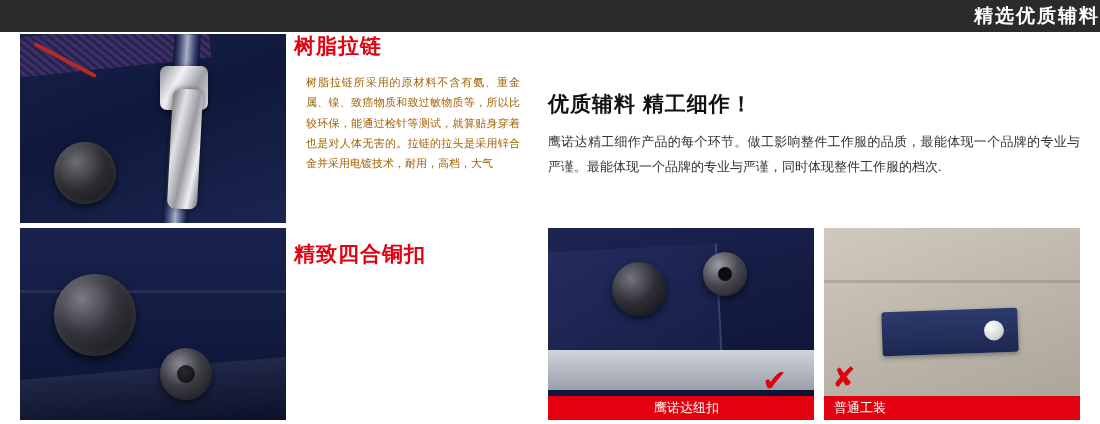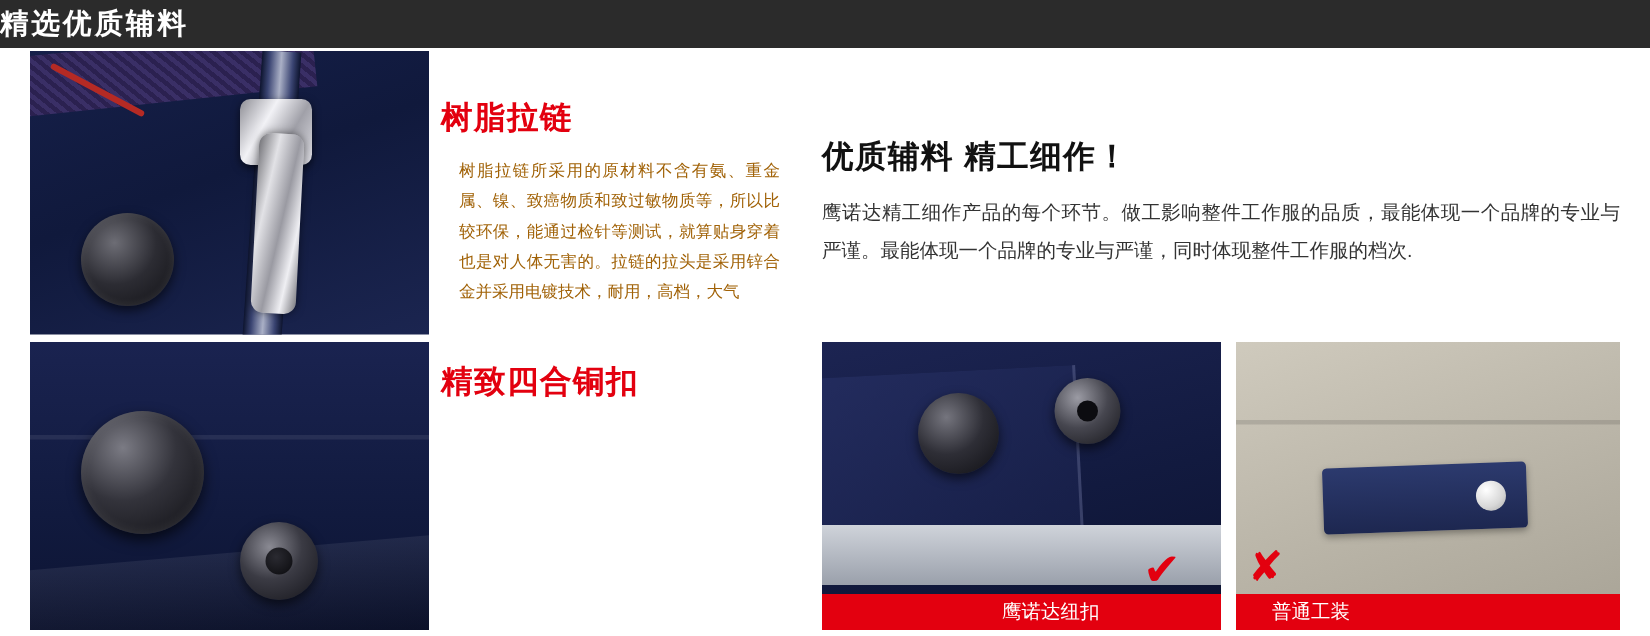--- a/index.html
+++ b/index.html
@@ -21,21 +21,21 @@
   
   .header-bar {
     position: absolute;
     left: 0; top: 0;
     width: 1100px;
     height: 32px;
     background: #2b2b2b;
     color: #ffffff;
     display: flex;
     align-items: center;
-    justify-content: flex-start;
+    justify-content: flex-end;
   }
   .header-title {
     font-size: 19px;
     font-weight: bold;
     letter-spacing: 2px;
     color: #ffffff;
   }
 
   
   .photo {
@@ -217,41 +217,41 @@
   }
 
   
   .caption-bar {
     position: absolute;
     background: #e3000f;
     color: #ffffff;
     font-size: 13px;
     display: flex;
     align-items: center;
-    padding-left: 20px;
+    padding-left: 6px;
     box-sizing: border-box;
   }
   .caption-good { left: 548px; top: 396px; width: 266px; height: 24px; }
   .caption-plain { left: 824px; top: 396px; width: 256px; height: 24px; }
   .caption-good .cap-text { margin-left: 100px; }
   .caption-plain .cap-text { margin-left: 4px; }
 
   .mark {
     position: absolute;
     font-size: 30px;
     font-weight: bold;
     line-height: 1;
   }
   .mark-check { left: 762px; top: 366px; color: #e3000f; }
   .mark-cross { left: 832px; top: 364px; color: #e3000f; font-size: 28px; }
 
   
   .col-zipper {
     position: absolute;
-    left: 294px; top: 64px;
+    left: 294px; top: 32px;
     width: 238px;
   }
   .col-snap {
     position: absolute;
     left: 294px; top: 240px;
     width: 238px;
   }
   .sec-title {
     color: #e3000f;
     font-size: 21px;

